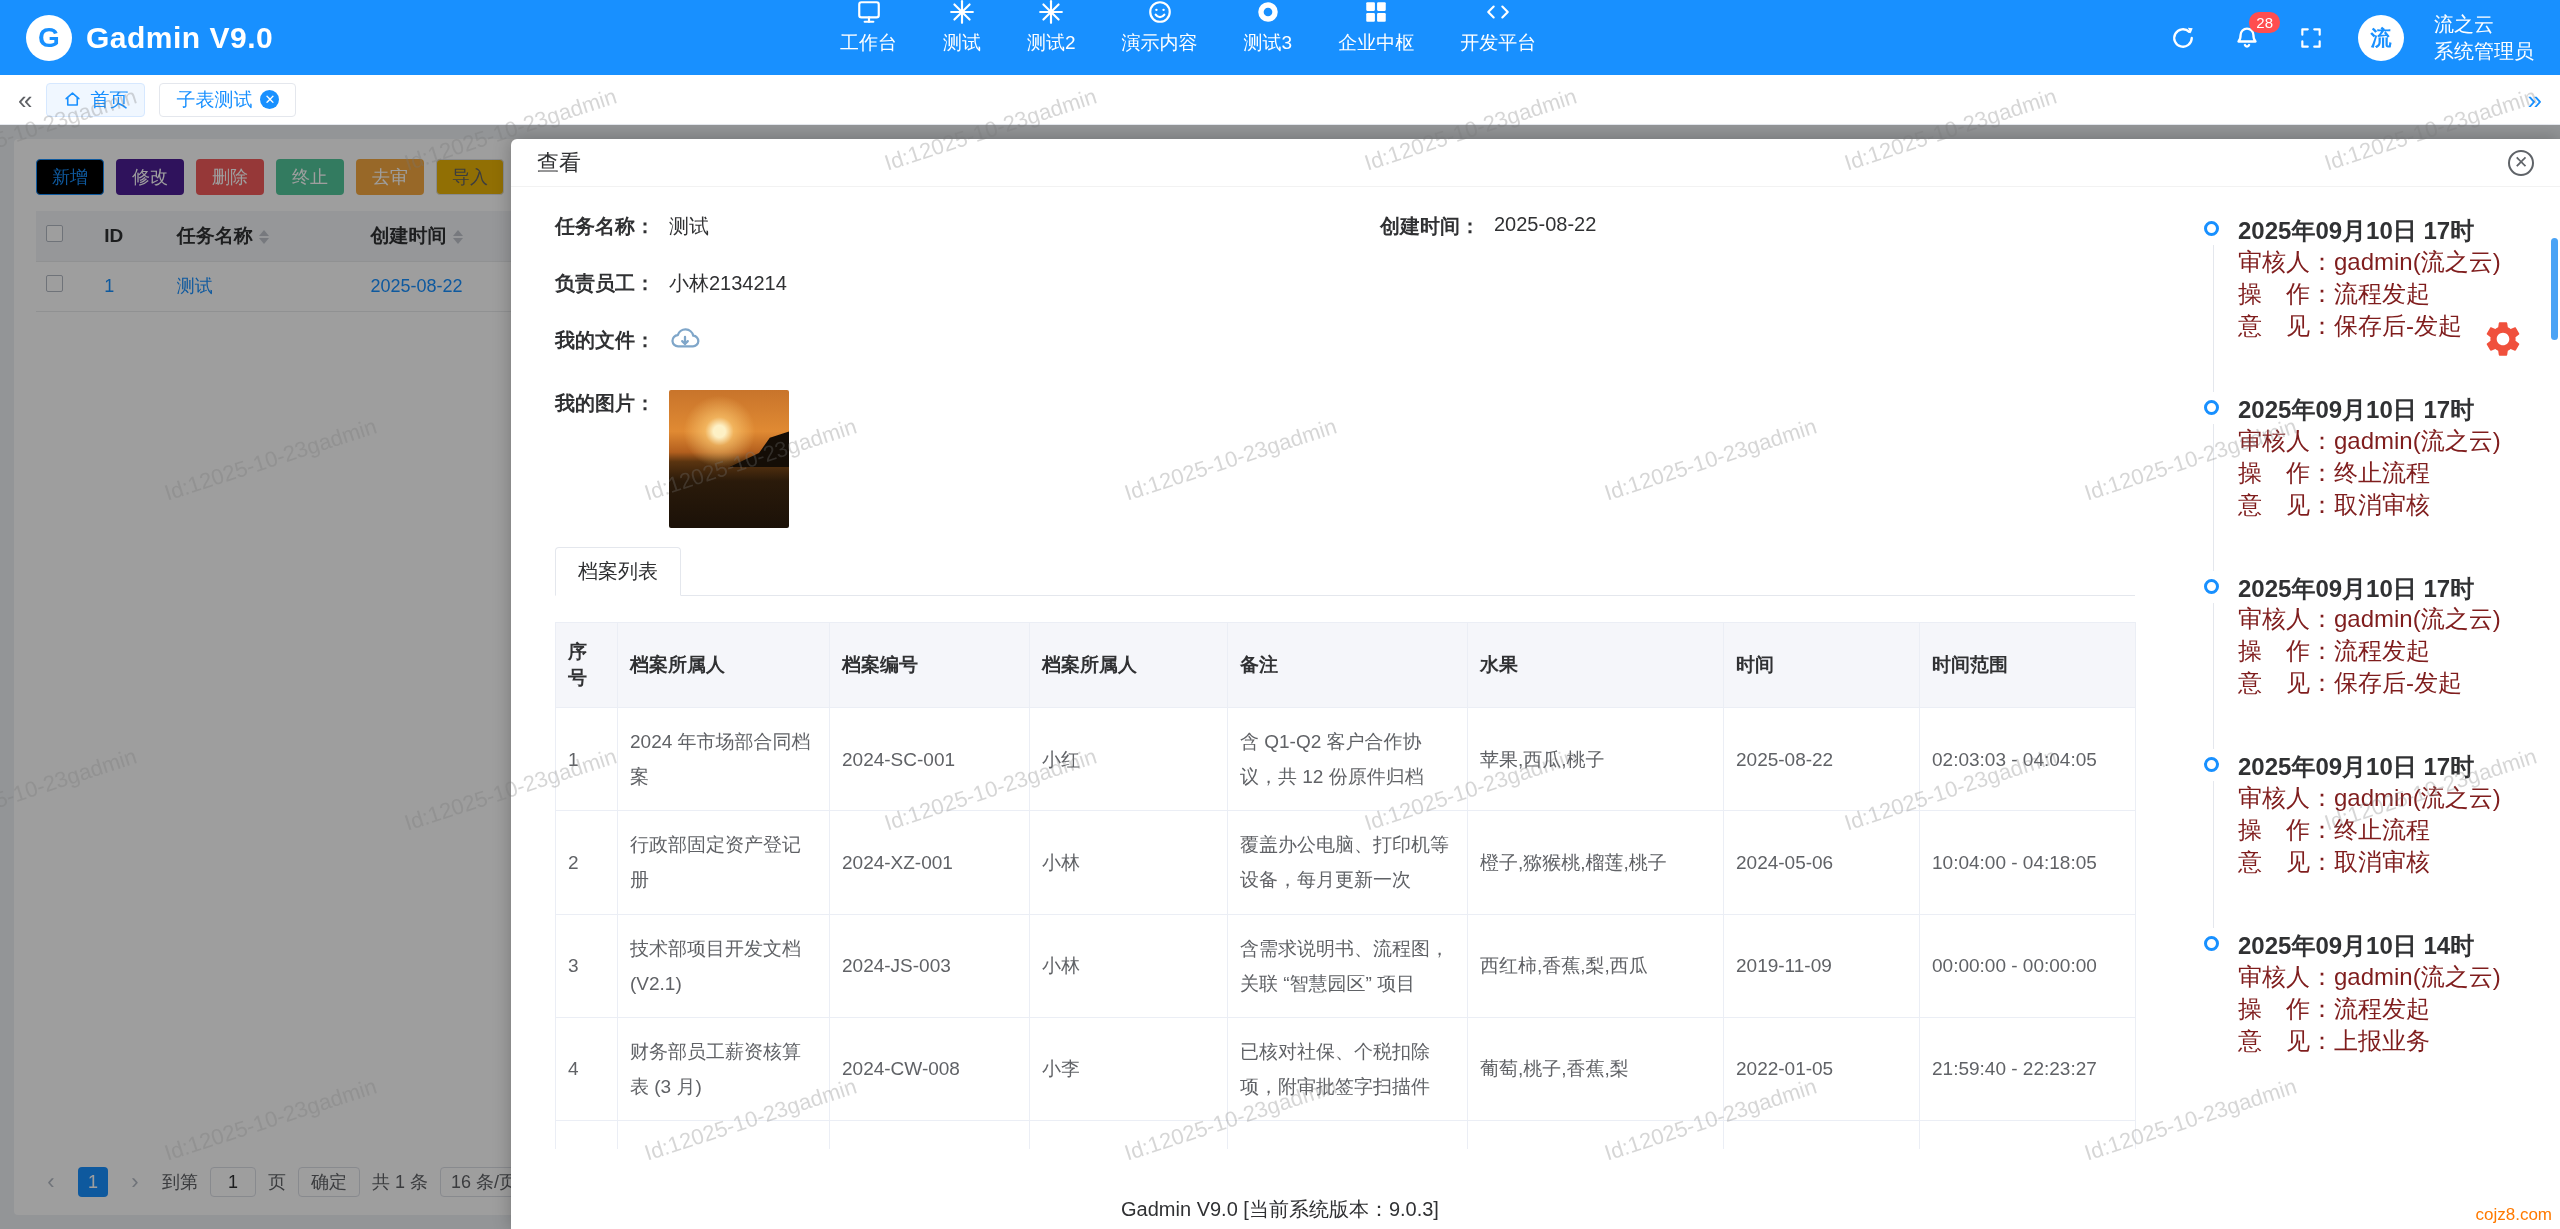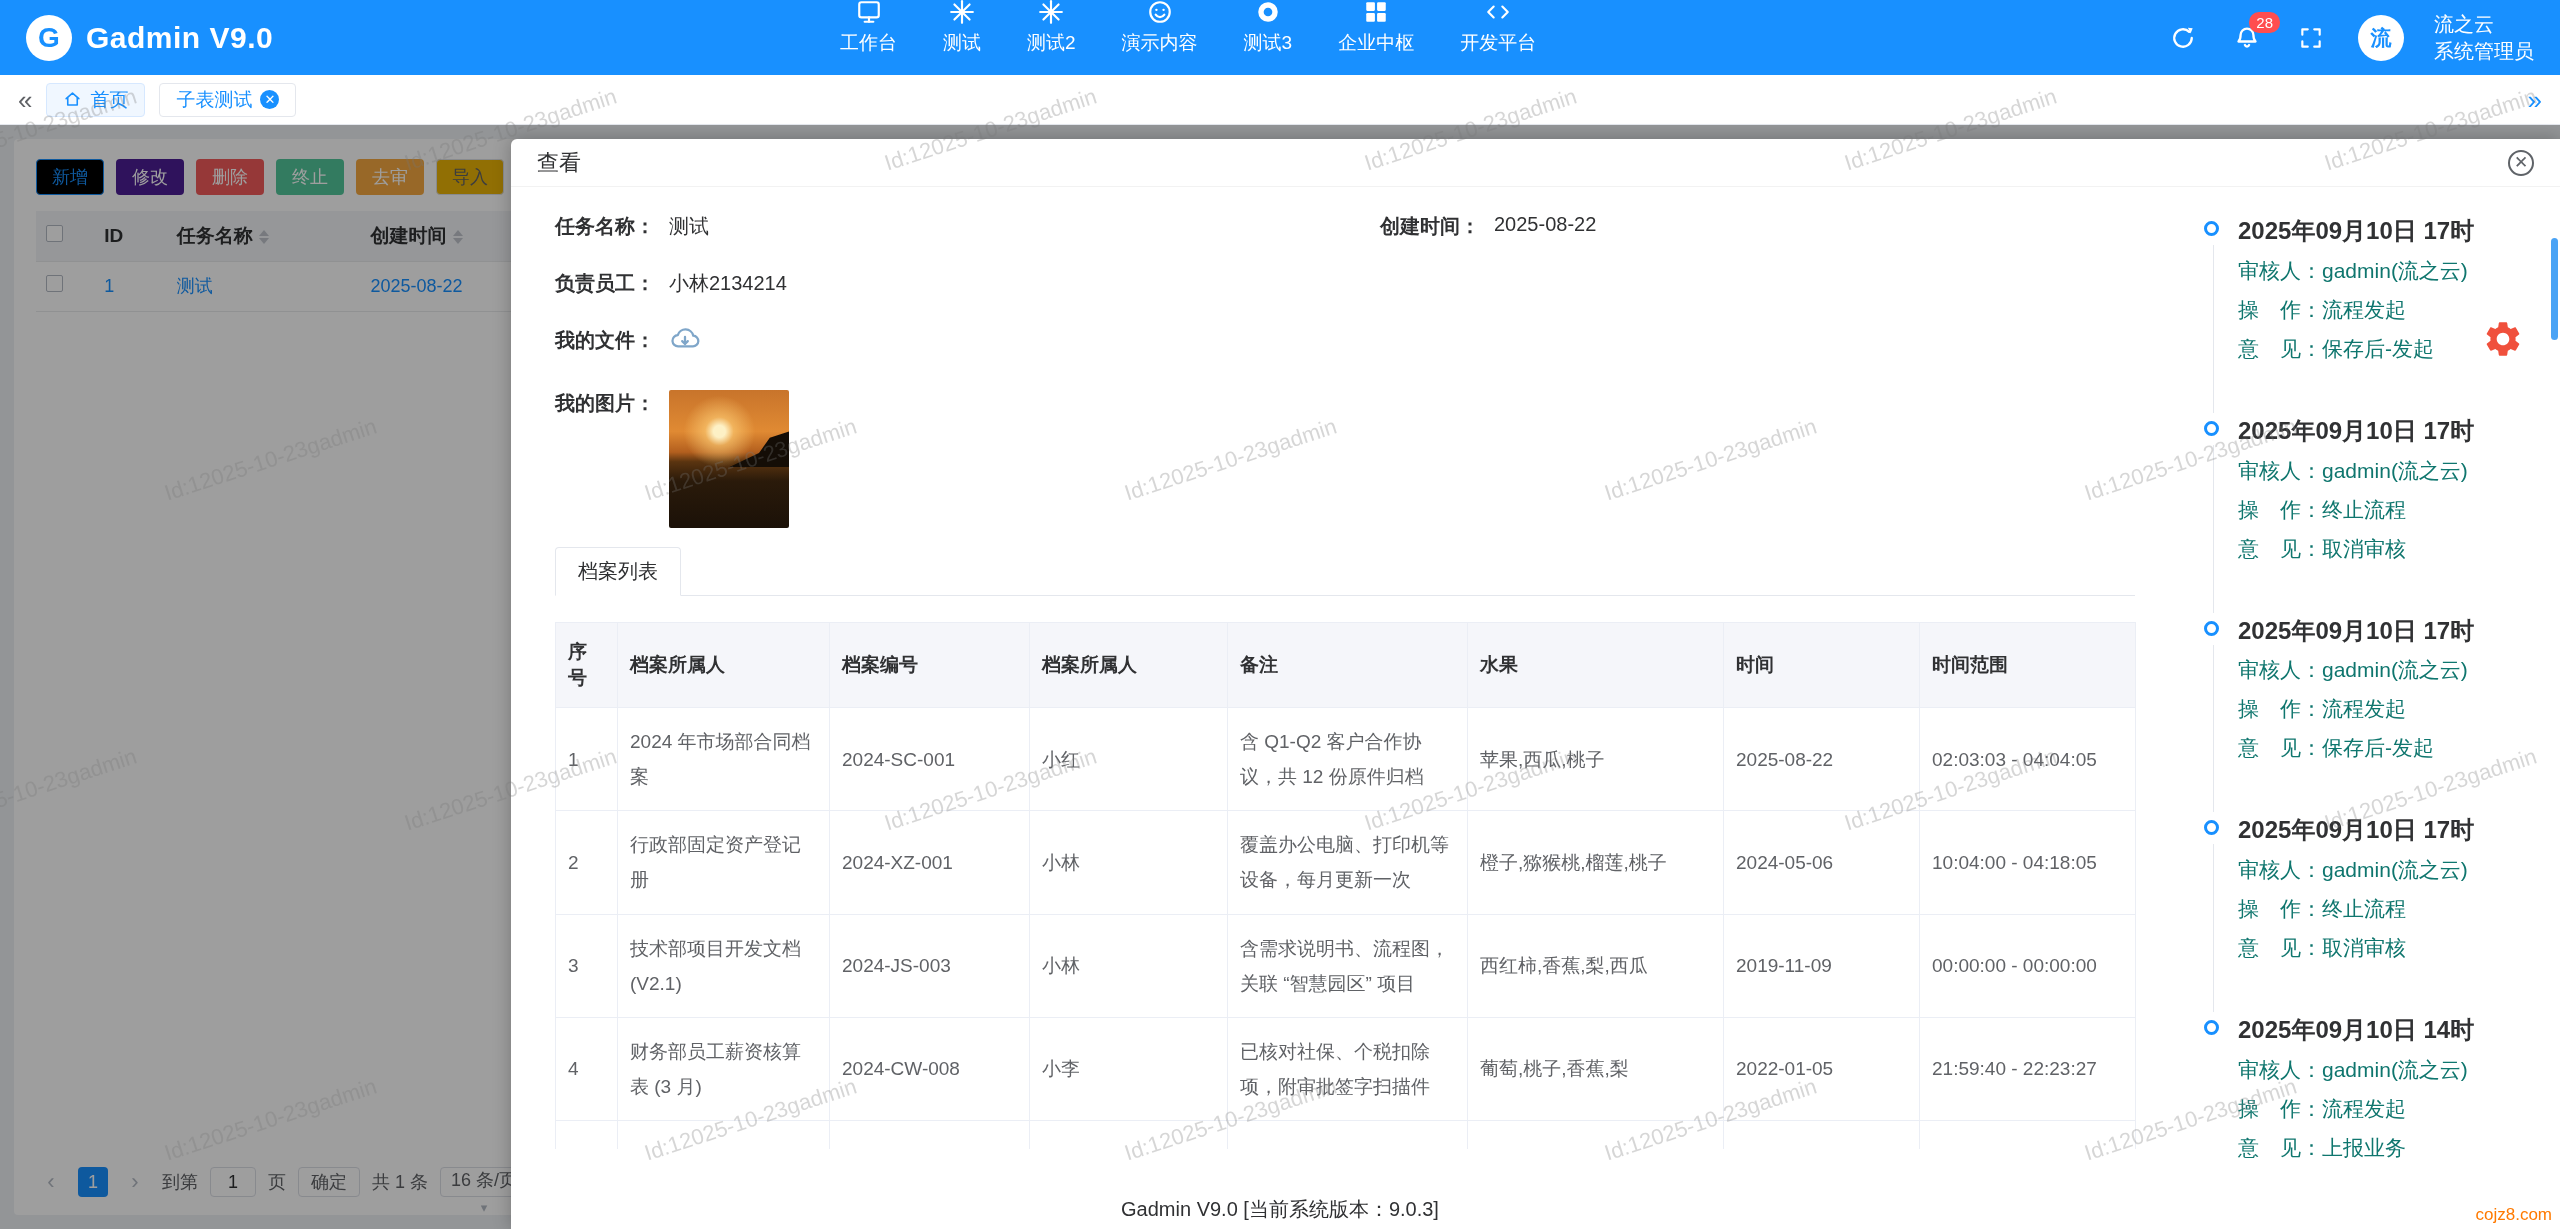--- a/index.html
+++ b/index.html
@@ -57,21 +57,21 @@
   .checkbox { width:17px; height:17px; border:1px solid #b4bac4; border-radius:2px; background:#fff; display:inline-block; }
   .sorters { display:inline-flex; flex-direction:column; vertical-align:middle; margin-left:6px; gap:2px; }
   .caret-up { width:0; height:0; border-left:5px solid transparent; border-right:5px solid transparent; border-bottom:6px solid #c0c4cc; }
   .caret-down { width:0; height:0; border-left:5px solid transparent; border-right:5px solid transparent; border-top:6px solid #c0c4cc; }
   .pagination { position:absolute; left:22px; bottom:18px; display:flex; align-items:center; gap:12px; font-size:18px; color:#606266; }
   .pg-arrow { width:30px; height:30px; display:flex; align-items:center; justify-content:center; color:#b4bac4; font-size:22px; cursor:pointer; }
   .pg-num { min-width:30px; height:30px; background:#1890ff; color:#fff; border-radius:4px;
             display:flex; align-items:center; justify-content:center; font-size:18px; cursor:pointer; }
   .pg-input { width:46px; height:30px; border:1px solid #dcdfe6; border-radius:4px; text-align:center; font-size:18px; color:#303133; }
   .pg-btn { height:30px; padding:0 12px; border:1px solid #dcdfe6; border-radius:4px; background:#fff; font-size:18px; color:#606266; cursor:pointer; }
-  .pg-size { height:30px; padding:0 10px; border:1px solid #dcdfe6; border-radius:4px; display:flex; align-items:center; gap:8px; cursor:pointer;flex-direction:column; }
+  .pg-size { height:30px; padding:0 10px; border:1px solid #dcdfe6; border-radius:4px; display:flex; align-items:center; gap:8px; cursor:pointer; }
 
   
   .overlay { position:absolute; left:0; top:125px; right:0; bottom:0; background:rgba(0,0,0,0.38); z-index:10; }
 
   
   .modal { position:absolute; left:511px; top:139px; right:0; bottom:0; background:#fff; z-index:20;
            border-radius:6px 0 0 0; box-shadow:0 0 18px rgba(0,0,0,0.25); }
   .modal-header { height:48px; display:flex; align-items:center; padding:12px 26px; font-size:22px; color:#303133;
                   border-bottom:1px solid #f2f2f2; }
   .modal-close { margin-left:auto; width:26px; height:26px; border:2px solid #5f6368; border-radius:50%;
@@ -101,21 +101,21 @@
   .arch-table tr.partial td { height:28px; padding:0; border-bottom:none; }
 
   
   .timeline { position:absolute; left:1693px; top:78px; right:22px; }
   .tl-item { position:relative; padding-left:34px; margin-bottom:54px; }
   .tl-dot { position:absolute; left:0; top:4px; width:15px; height:15px; border-radius:50%;
             background:#fff; border:3px solid #1890ff; }
   .tl-item::after { content:""; position:absolute; left:9px; top:28px; bottom:-50px; width:1px; background:#e4e7ed; }
   .tl-item.last::after { display:none; }
   .tl-title { font-size:24px; font-weight:bold; color:#303133; line-height:1.2; }
-  .tl-line { font-size:21px; color:#0f766e; margin-top:11px; }
+  .tl-line { font-size:24px; color:#7f1d1d; margin-top:0; }
 
   
   .sys-footer { position:absolute; left:0; bottom:6px; width:100%; text-align:center; font-size:20px;
                 color:#303133; z-index:25; }
   .gear-fab { position:absolute; left:2482px; top:318px; z-index:35; cursor:pointer; }
   .scroll-thumb { position:absolute; right:2px; top:238px; width:7px; height:102px; background:#4aa3f5;
                   border-radius:4px; z-index:40; }
   .corner-mark { position:absolute; right:8px; bottom:4px; font-size:17px; color:#ff7a00; z-index:40; }
 
   .watermarks { position:absolute; left:0; top:75px; right:0; bottom:0; z-index:30; pointer-events:none; overflow:hidden; }

